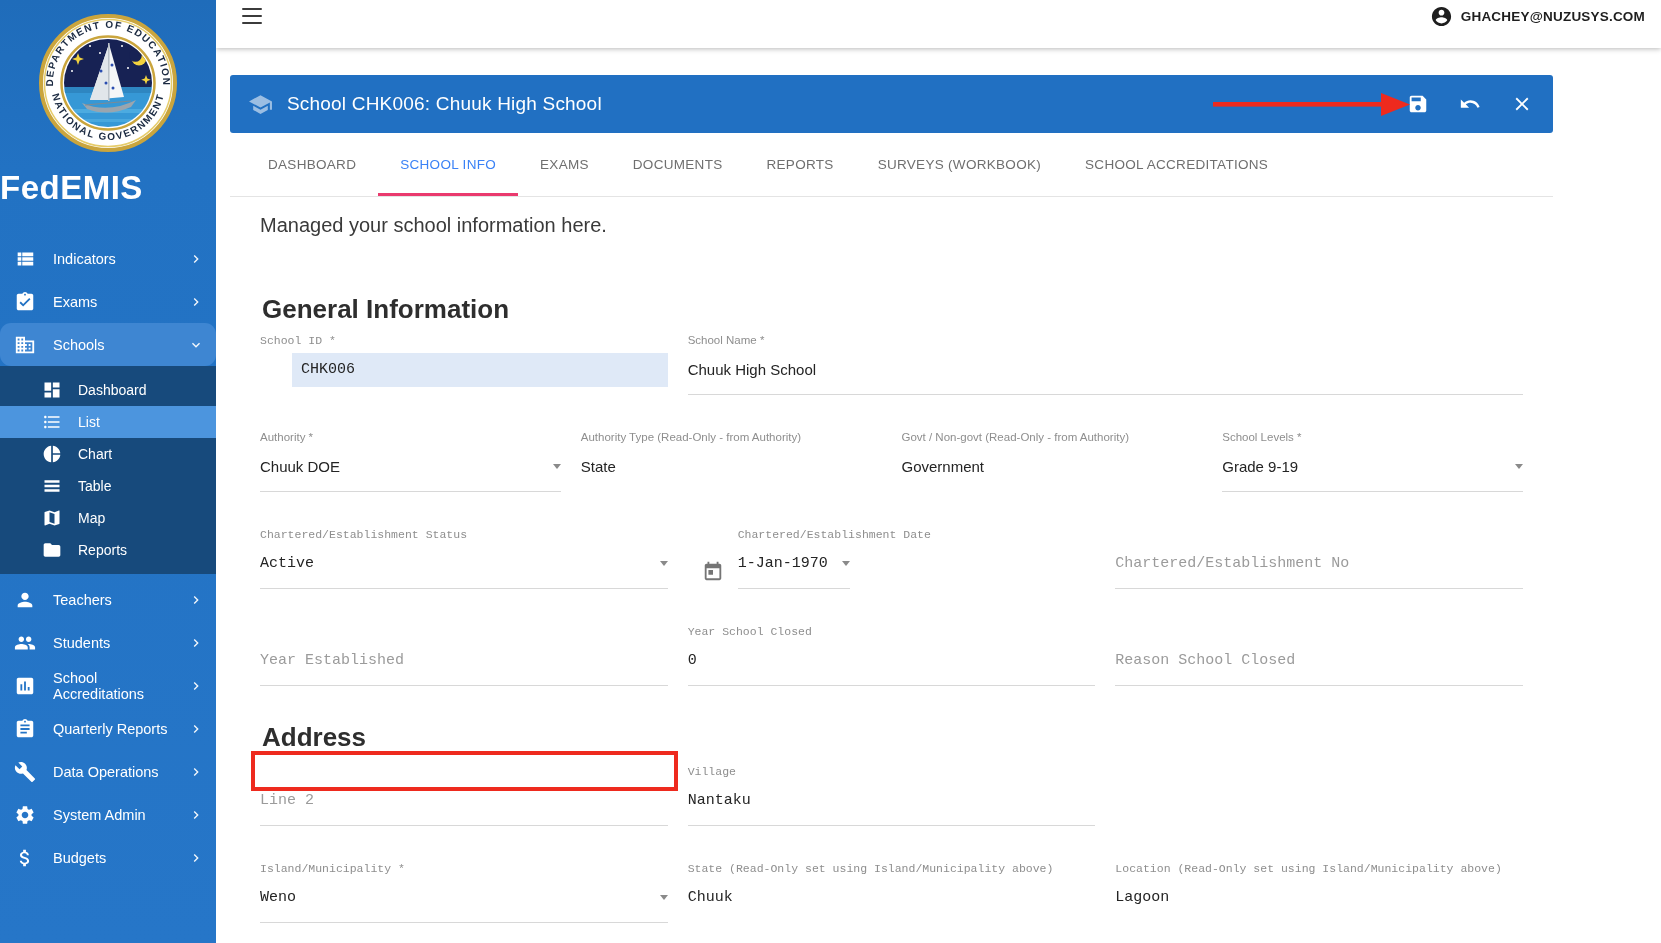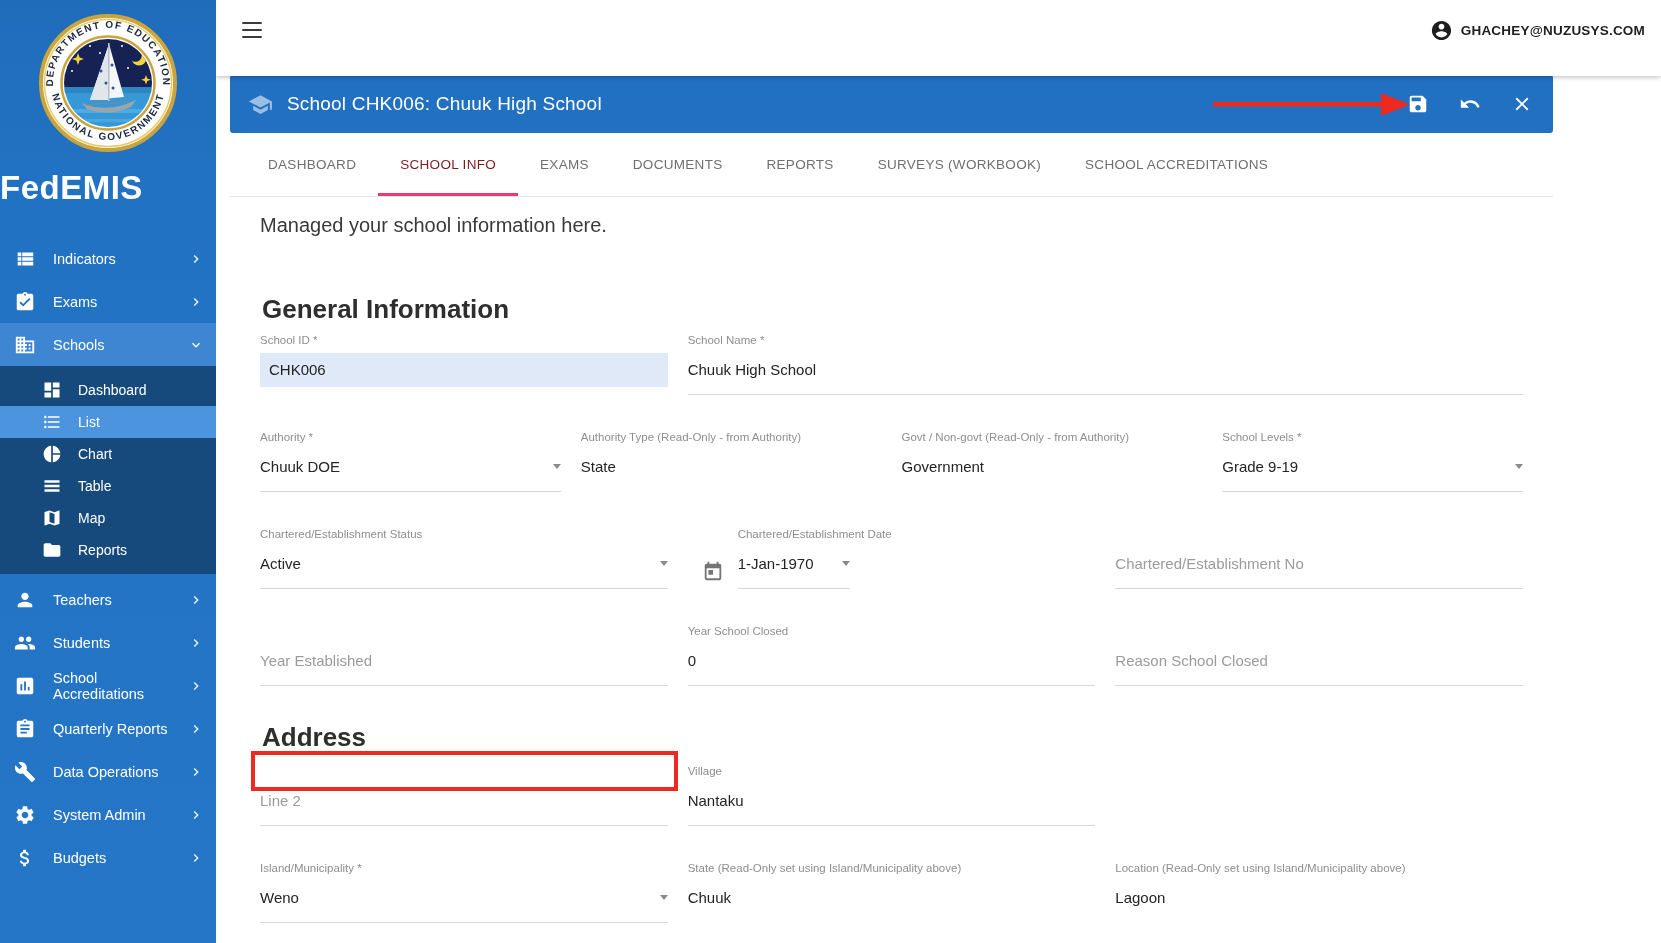--- a/index.html
+++ b/index.html
@@ -9,29 +9,29 @@
   
   .sidebar { position:absolute; left:0; top:0; width:216px; height:943px;
              background:linear-gradient(180deg,#1f6cba 0%, #2272c3 18%, #2676c8 100%); z-index:5; }
   .logo-wrap { padding-top:13px; text-align:center; }
   .brand { color:#fff; font-size:33px; font-weight:700; letter-spacing:.5px; margin-top:12px; text-align:left; }
   .menu { margin-top:30px; }
   .m-item { height:43px; display:flex; align-items:center; padding:0 12px 0 14px; color:#fff;
             font-size:14.5px; position:relative; cursor:pointer; }
   .m-item .mi { width:22px; height:22px; margin-right:17px; flex:0 0 22px; display:flex; align-items:center; }
   .m-item .chev { margin-left:auto; display:flex; opacity:.95; }
-  .m-item.schools { background:#3e86d2; }
+  .m-item.schools { background:#3e86d2;border-radius:11px; }
   .submenu { background:#174a7c; padding:8px 0; }
   .s-item { height:32px; display:flex; align-items:center; padding:0 12px 0 42px; color:#fff; font-size:14px; cursor:pointer; }
   .s-item .mi { width:20px; height:20px; margin-right:16px; flex:0 0 20px; display:flex; align-items:center; }
   .s-item.selected { background:#4c95de; }
   .mi svg { width:100%; height:100%; }
 
   
-  .topbar { position:absolute; left:216px; top:0; width:1445px; height:76px; background:#fff;
+  .topbar { position:absolute; left:216px; top:0; width:1445px; height:48px; background:#fff;
             box-shadow:0 1px 5px rgba(0,0,0,.28); display:flex; align-items:center; padding:0 16px 16px 26px; z-index:4; }
   .hamburger { width:20px; height:16px; display:flex; flex-direction:column; justify-content:space-between; cursor:pointer; }
   .hamburger span { display:block; height:2.4px; background:#3b3b3b; border-radius:1px; }
   .user { margin-left:auto; display:flex; align-items:center; gap:8px; cursor:pointer; }
   .user .uicon { width:23px; height:23px; }
   .user .uname { font-size:13.5px; font-weight:700; color:#1e1e1e; letter-spacing:.2px; }
 
   
   .main { position:absolute; left:216px; top:60px; width:1176px; height:883px; background:#fff; }
 
@@ -40,38 +40,38 @@
   .panel-head .cap { width:25px; height:25px; opacity:.55; margin-right:14px; }
   .panel-title { font-size:19px; font-weight:400; letter-spacing:.2px; }
   .panel-actions { margin-left:auto; display:flex; gap:30px; align-items:center; }
   .pa-btn { width:22px; height:22px; cursor:pointer; display:flex; }
   .pa-btn svg { width:100%; height:100%; }
 
   .tabs { position:absolute; left:14px; top:73px; width:1323px; height:64px; display:flex; align-items:stretch;
           padding-left:16px; border-bottom:1px solid #e4e4e4; }
   .tab { display:flex; align-items:center; padding:0 22px; font-size:13.5px; letter-spacing:.3px;
          color:#6f6f6f; font-weight:500; cursor:pointer; position:relative; }
-  .tab.active { color:#7f1d1d; }
+  .tab.active { color:#3b82f6; }
   .tab.active::after { content:''; position:absolute; left:0; right:0; bottom:0; height:3px; background:#ea3a6e; }
 
   .content { position:absolute; left:14px; top:138px; width:1323px; padding:16px 30px 0 30px; }
   .intro { font-size:20px; color:#3a3a3a; }
   .section-title { font-size:26px; font-weight:600; color:#2e2e2e; }
   .st-general { margin:57px 0 9px 2px; }
   .st-address { margin:22px 0 12px 2px; }
 
   .row { display:grid; grid-template-columns:repeat(12,1fr); column-gap:20px; margin-bottom:36px; }
-  .c3 { grid-column:span 3; } .c4 { grid-column:span 4; } .c8 { grid-column:span 8; }
+  .c3 { grid-column:span 3; } .c4 { grid-column:span 4;font-family:Liberation Mono, monospace; } .c8 { grid-column:span 8; }
 
   .f-label { font-size:11.5px; color:#8e8e8e; height:13px; margin-bottom:14px; white-space:nowrap; }
   .f-value { font-size:15px; color:#242424; min-height:19px; padding-bottom:16px;
              border-bottom:1px solid #d8d8d8; display:flex; align-items:center; }
   .f-value.readonly { border-bottom:1px solid transparent; }
   .f-value.placeholder { color:#9b9b9b; }
-  .f-value.filled { background:#dfe9f7; border-bottom:none; padding:8px 9px 9px 9px; margin-top:-8px; }
+  .f-value.filled { background:#dfe9f7; border-bottom:none; padding:8px 9px 9px 9px; margin-top:-8px;margin-left:32px; }
   .caret { width:0; height:0; border-left:4.5px solid transparent; border-right:4.5px solid transparent;
            border-top:5px solid #8a8a8a; margin-left:auto; flex:0 0 auto; }
   .date-cell { display:flex; align-items:flex-end; padding-left:14px; }
   .date-cell .cal { width:22px; height:22px; margin:0 14px 7px 0; flex:0 0 22px; cursor:pointer; }
   .date-field { width:112px; }
 
   
   .anno-arrow { position:absolute; left:1213px; top:92px; width:198px; height:25px; z-index:9; pointer-events:none; }
   .anno-rect { position:absolute; left:251px; top:751px; width:427px; height:40px;
                border:4px solid #ee2a1e; z-index:9; pointer-events:none; }

